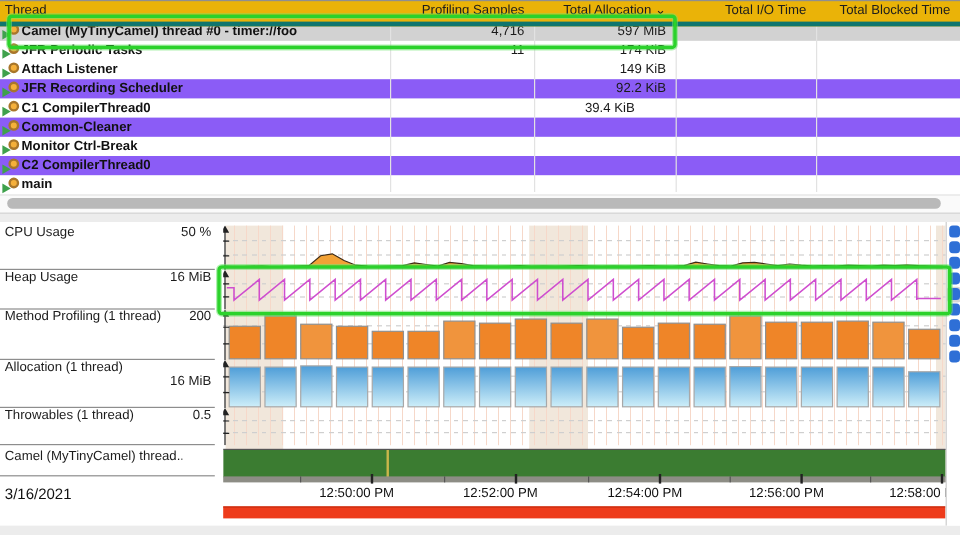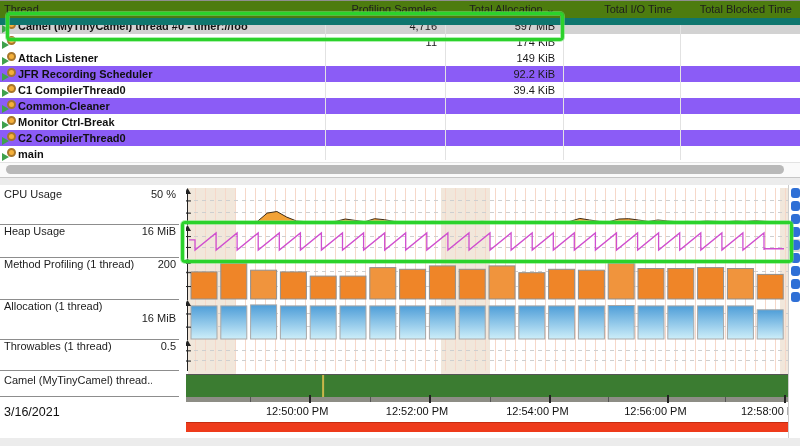--- a/index.html
+++ b/index.html
@@ -1,19 +1,19 @@
 <!DOCTYPE html>
 <html><head>
 <meta charset="utf-8">
 <style>
   html,body{margin:0;padding:0}
   body{width:800px;height:446px;background:#ececec;font-family:"Liberation Sans",sans-serif;overflow:hidden;position:relative}
   .panel{position:absolute;background:#fff}
   #table-panel{left:0;top:0;width:800px;height:177px;border-bottom:1px solid #c6c6c6}
-  #thead{position:absolute;left:0;top:0;width:800px;height:17px;background:#4d7c0f;border-top:1px solid #8f8f8f;border-bottom:7px solid #0f766e;z-index:2}
+  #thead{position:absolute;left:0;top:0;width:800px;height:17px;background:#eab308;border-top:1px solid #8f8f8f;border-bottom:4px solid #0f766e;z-index:2}
   .hcell{position:absolute;top:0;height:16px;line-height:16px;font-size:11px;color:#1d1d1d;white-space:nowrap}
   .hcell.num{text-align:right}
   .col-sep{position:absolute;top:0;bottom:14px;width:1px;background:#e2e2e2;z-index:1}
   #tbody{position:absolute;left:0;top:18px;width:800px;height:144px;overflow:hidden}
   .trow{position:absolute;left:0;width:800px;height:16px;line-height:16px;font-size:11px;font-weight:bold;color:#111;white-space:nowrap}
   .trow.stripe{background:#8b5cf6}
   .trow.selected{background:#d2d2d2}
   .tcell{position:absolute;top:0;height:16px;line-height:16px}
   .tcell.num{text-align:right;font-weight:normal;color:#1a1a1a}
   .thread-icon{position:absolute;left:2px;top:2px;width:14px;height:12px}
@@ -69,20 +69,21 @@
         <div class="tcell num" style="left: 325px; width: 112px;">4,716</div>
         <div class="tcell num" style="left: 445px; width: 110px;">597 MiB</div>
         <div class="tcell num" style="left: 563px; width: 109px;"></div>
         <div class="tcell num" style="left: 680px; width: 112px;"></div>
       </div>
       <div class="trow" style="top: 16px;">
         <span class="thread-icon">
           <span class="ti-tri"></span>
           <span class="ti-dot"></span>
         </span>
+        <div class="tcell" style="left: 18px; width: 307px;">JFR Periodic Tasks</div>
         <div class="tcell num" style="left: 325px; width: 112px;">11</div>
         <div class="tcell num" style="left: 445px; width: 110px;">174 KiB</div>
         <div class="tcell num" style="left: 563px; width: 109px;"></div>
         <div class="tcell num" style="left: 680px; width: 112px;"></div>
       </div>
       <div class="trow" style="top: 32px;">
         <span class="thread-icon">
           <span class="ti-tri"></span>
           <span class="ti-dot"></span>
         </span>
@@ -103,21 +104,21 @@
         <div class="tcell num" style="left: 563px; width: 109px;"></div>
         <div class="tcell num" style="left: 680px; width: 112px;"></div>
       </div>
       <div class="trow" style="top: 64px;">
         <span class="thread-icon">
           <span class="ti-tri"></span>
           <span class="ti-dot"></span>
         </span>
         <div class="tcell" style="left: 18px; width: 307px;">C1 CompilerThread0</div>
         <div class="tcell num" style="left: 325px; width: 112px;"></div>
-        <div class="tcell num" style="left: 445px; width: 110px;">39.4 KiB</div>
+        <div class="tcell num" style="left: 419px; width: 110px;">39.4 KiB</div>
         <div class="tcell num" style="left: 563px; width: 109px;"></div>
         <div class="tcell num" style="left: 680px; width: 112px;"></div>
       </div>
       <div class="trow stripe" style="top: 80px;">
         <span class="thread-icon">
           <span class="ti-tri"></span>
           <span class="ti-dot"></span>
         </span>
         <div class="tcell" style="left: 18px; width: 307px;">Common-Cleaner</div>
         <div class="tcell num" style="left: 325px; width: 112px;"></div>

